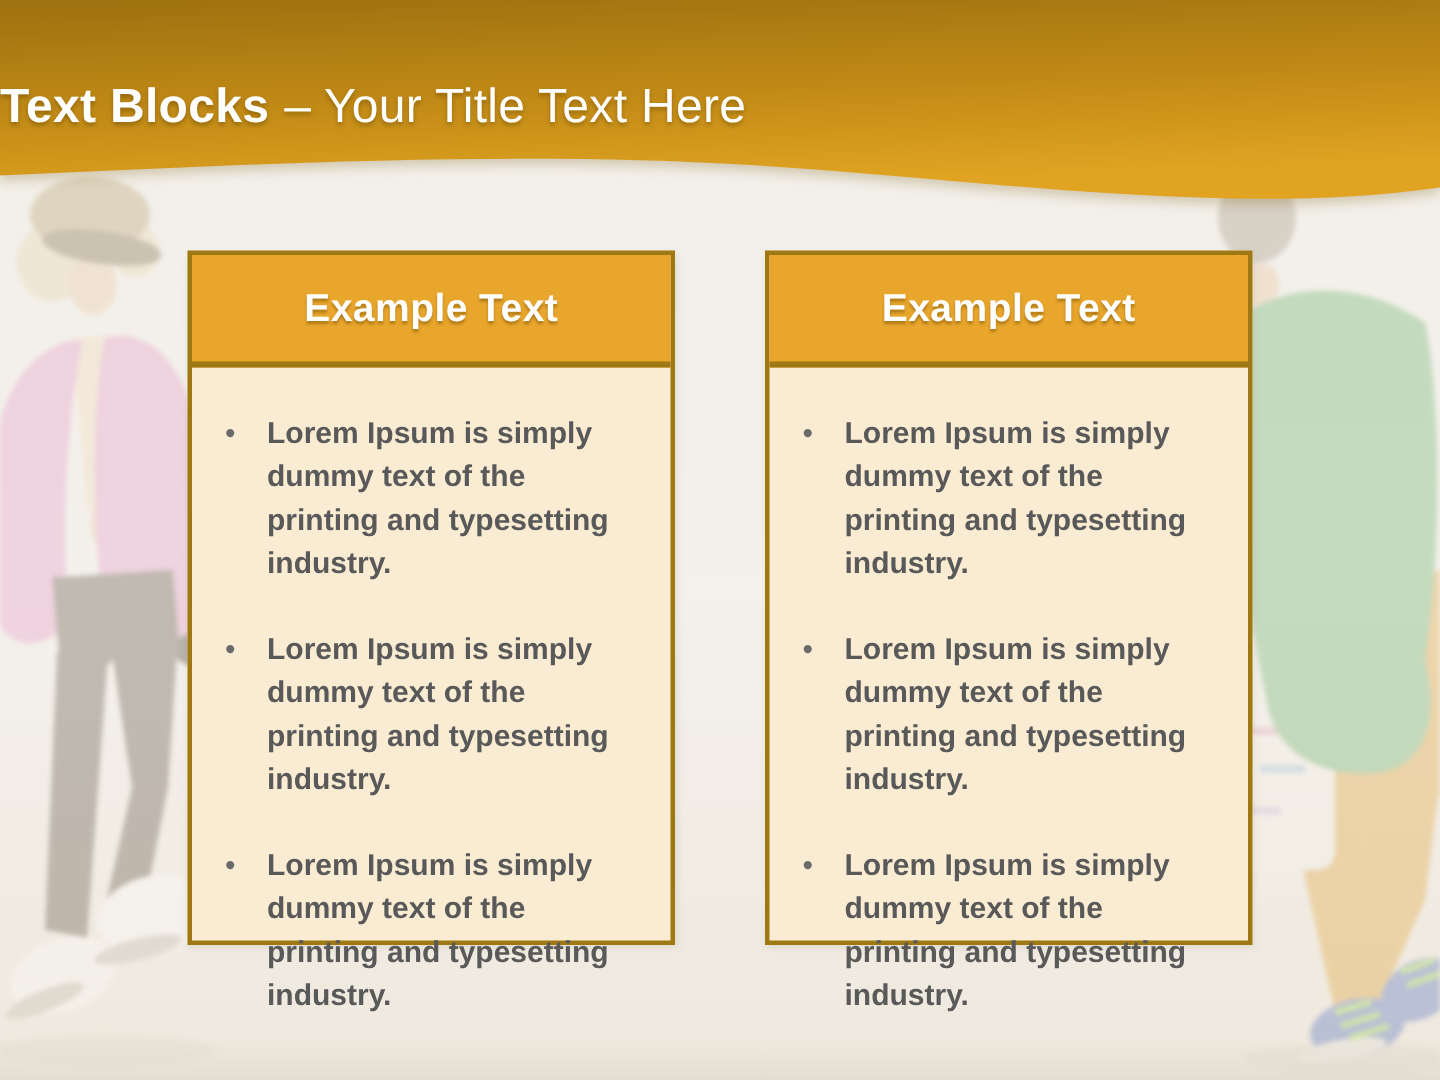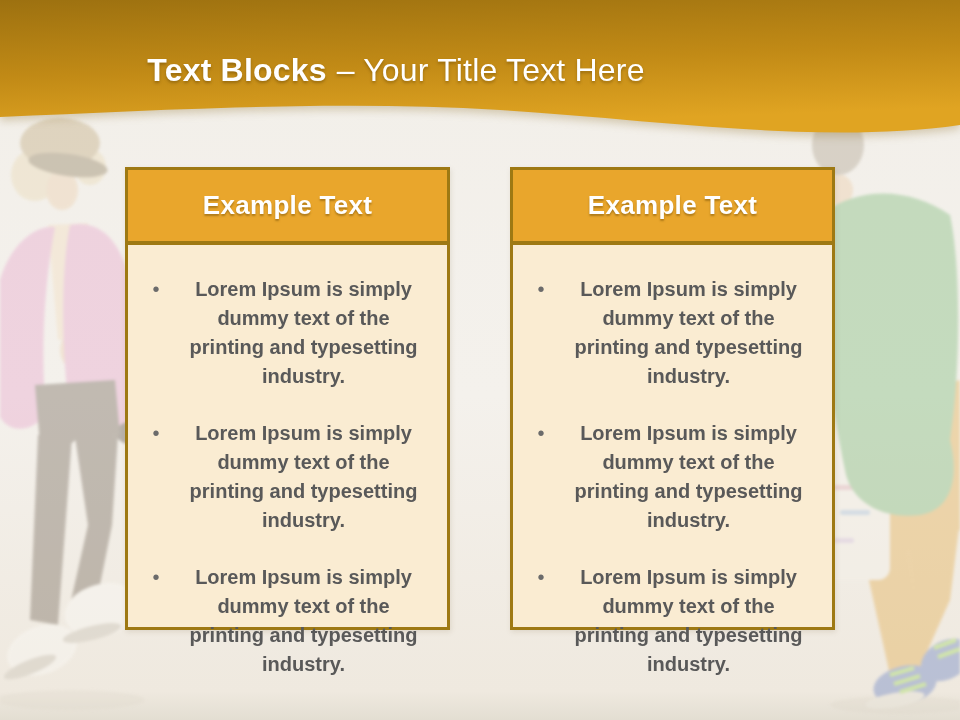--- a/index.html
+++ b/index.html
@@ -14,33 +14,32 @@
   
   .bg-figure{position:absolute;pointer-events:none;filter:blur(1.6px);}
   .fig-left{left:0;top:105px;opacity:.38;}
   .fig-right{left:810px;top:100px;opacity:.42;}
   
   .header-band{position:absolute;left:0;top:0;width:960px;height:160px;}
   .band-path{filter:drop-shadow(0 4px 4px rgba(140,110,40,.30));}
   
   .slide-title{
     position:absolute;left:0;top:52px;width:792px;
-    text-align:center;color:#ffffff;font-size:32px;
+    color:#ffffff;font-size:32px;
     text-shadow:0 2px 3px rgba(95,65,0,.45);
     letter-spacing:.2px;white-space:nowrap;
   }
   .title-bold{font-weight:700;margin-right:10px;}
   .title-rest{font-weight:400;}
   
   .textbox{
     position:absolute;top:167px;width:325px;height:463px;
     border:3px solid #9e7913;background:#faecd2;
     box-shadow:1px 2px 5px rgba(120,100,60,.15);
     box-sizing:border-box;
-    text-align:center;
   }
   .textbox.left{left:125px;}
   .textbox.right{left:510px;}
   .textbox-header{
     height:71px;background:#e9a62c;border-bottom:4px solid #9e7913;
     display:flex;align-items:center;justify-content:center;
     color:#ffffff;font-size:26px;font-weight:700;
     text-shadow:0 2px 2px rgba(125,85,10,.55);
     letter-spacing:.3px;
   }

